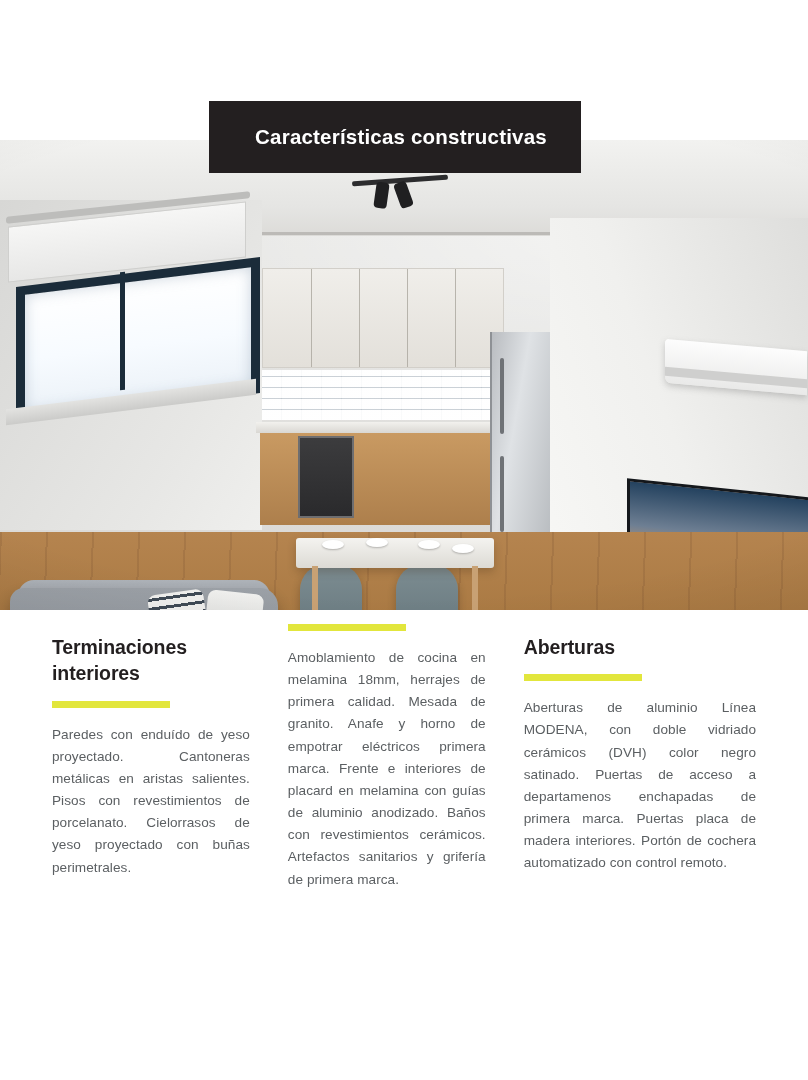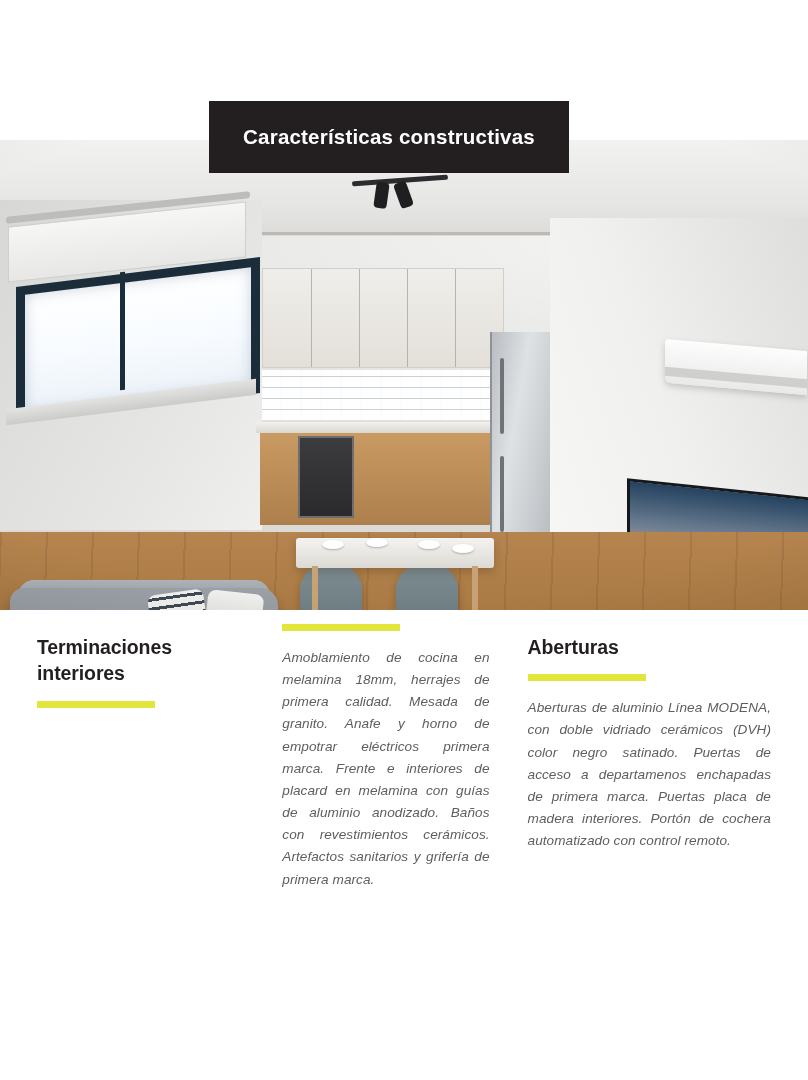--- a/index.html
+++ b/index.html
@@ -25,20 +25,21 @@
     position: absolute;
     left: 209px;
     top: 101px;
     width: 360px;
     height: 72px;
     background: #231f20;
     z-index: 5;
     display: flex;
     align-items: center;
     justify-content: center;
+    padding-left: 12px;
   }
   .title-banner .title-text {
     color: #ffffff;
     font-size: 20.5px;
     font-weight: bold;
     letter-spacing: 0.2px;
     white-space: nowrap;
   }
 
   
@@ -266,21 +267,21 @@
   }
 
   
   .columns {
     position: absolute;
     left: 0;
     top: 610px;
     width: 808px;
     height: 470px;
     display: flex;
-    padding: 0 37px;
+    padding: 0 52px;
     box-sizing: border-box;
     gap: 0;
   }
   .col {
     width: 256px;
     padding-right: 38px;
     box-sizing: border-box;
   }
   .col:last-child { padding-right: 0; }
 
@@ -298,21 +299,21 @@
     background: #e2e63c;
     margin: 14px 0 16px 0;
   }
   .col-body {
     font-size: 13.6px;
     line-height: 1.63;
     color: #5b5f62;
     text-align: justify;
     letter-spacing: 0.05px;
   }
-  .col-body p { margin: 0; font-style: italic; }
+  .col-body p { margin: 0; }
   .col-body p + p { margin-top: 0; }
 
   
   .col-2 .col-heading, .col-3 .col-heading { margin-top: 24px; }
 </style>
 </head>
 <body>
 
 <div class="page">
 
@@ -396,20 +397,23 @@
 
   <div class="title-banner">
     <span class="title-text">Características constructivas</span>
   </div>
 
   <div class="columns">
 
     <div class="col col-1">
       <h2 class="col-heading">Terminaciones interiores</h2>
       <div class="heading-rule"></div>
+      <div class="col-body">
+        <p>Paredes con enduído de yeso proyectado. Cantoneras metálicas en aristas salientes. Pisos con revestimientos de porcelanato. Cielorrasos de yeso proyectado con buñas perimetrales.</p>
+      </div>
     </div>
 
     <div class="col col-2">
       <div class="heading-rule"></div>
       <div class="col-body">
         <p>Amoblamiento de cocina en melamina 18mm, herrajes de primera calidad. Mesada de granito. Anafe y horno de empotrar eléctricos primera marca. Frente e interiores de placard en melamina con guías de aluminio anodizado. Baños con revestimientos cerámicos. Artefactos sanitarios y grifería de primera marca.</p>
       </div>
     </div>
 
     <div class="col col-3">

